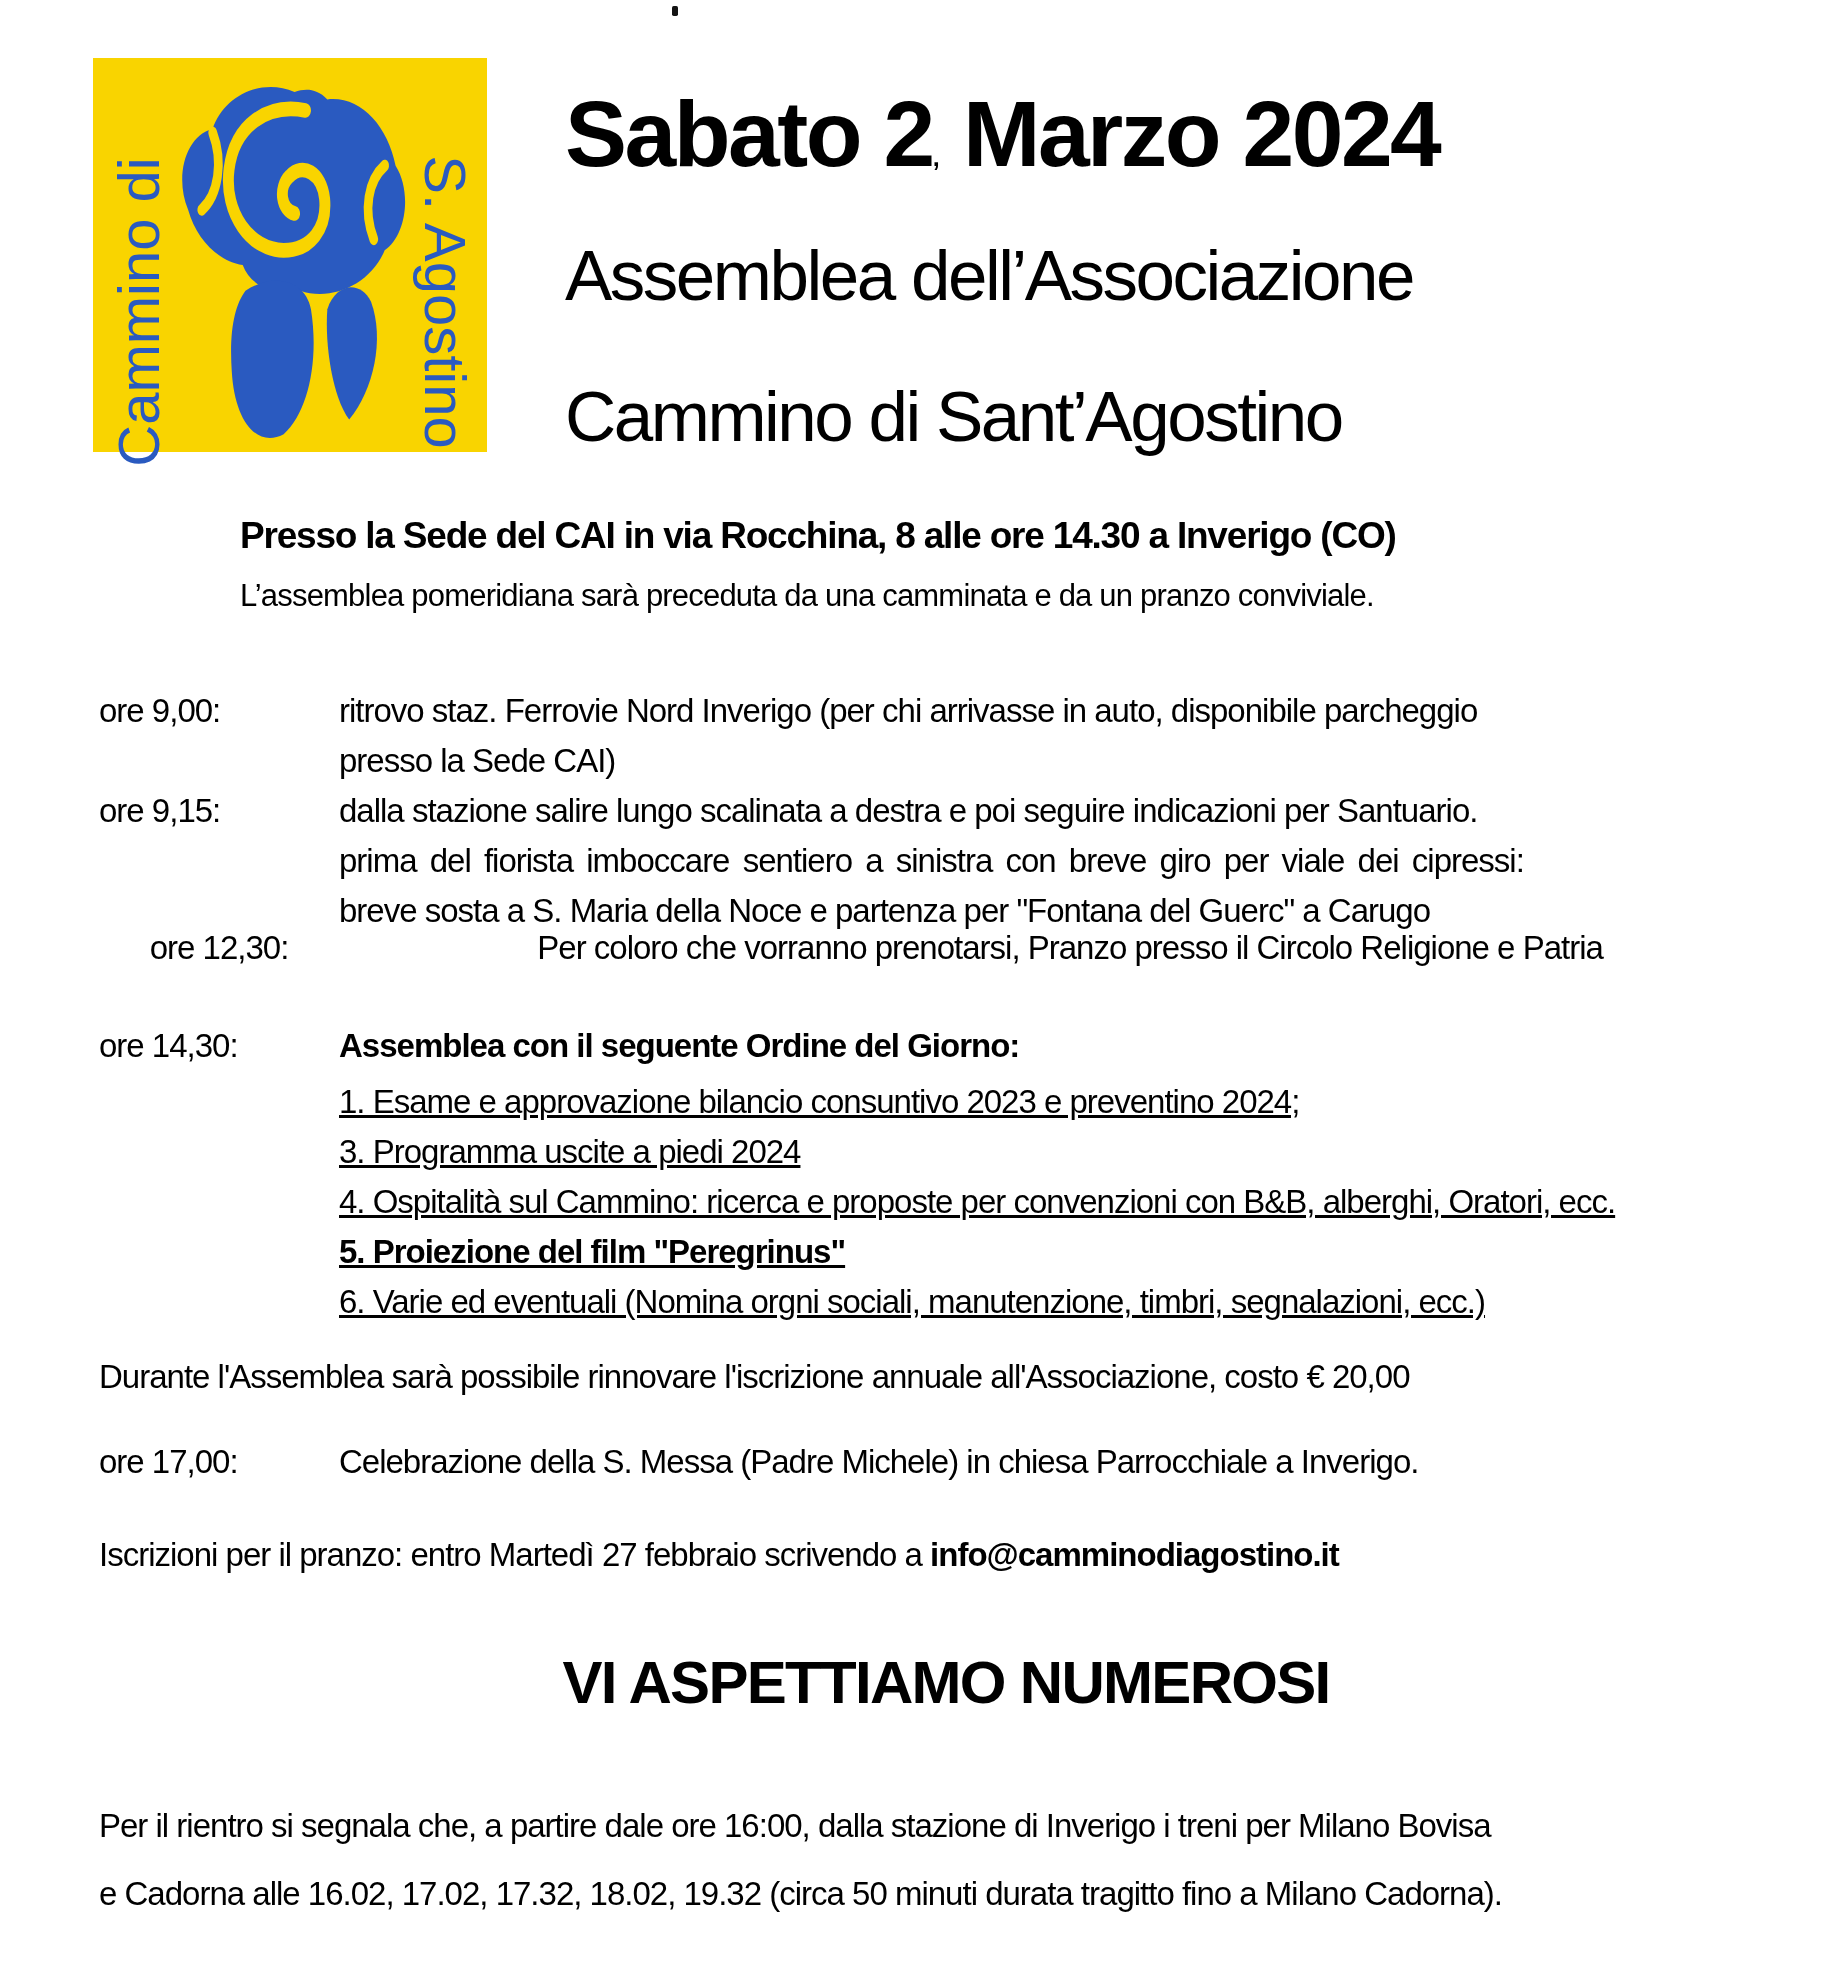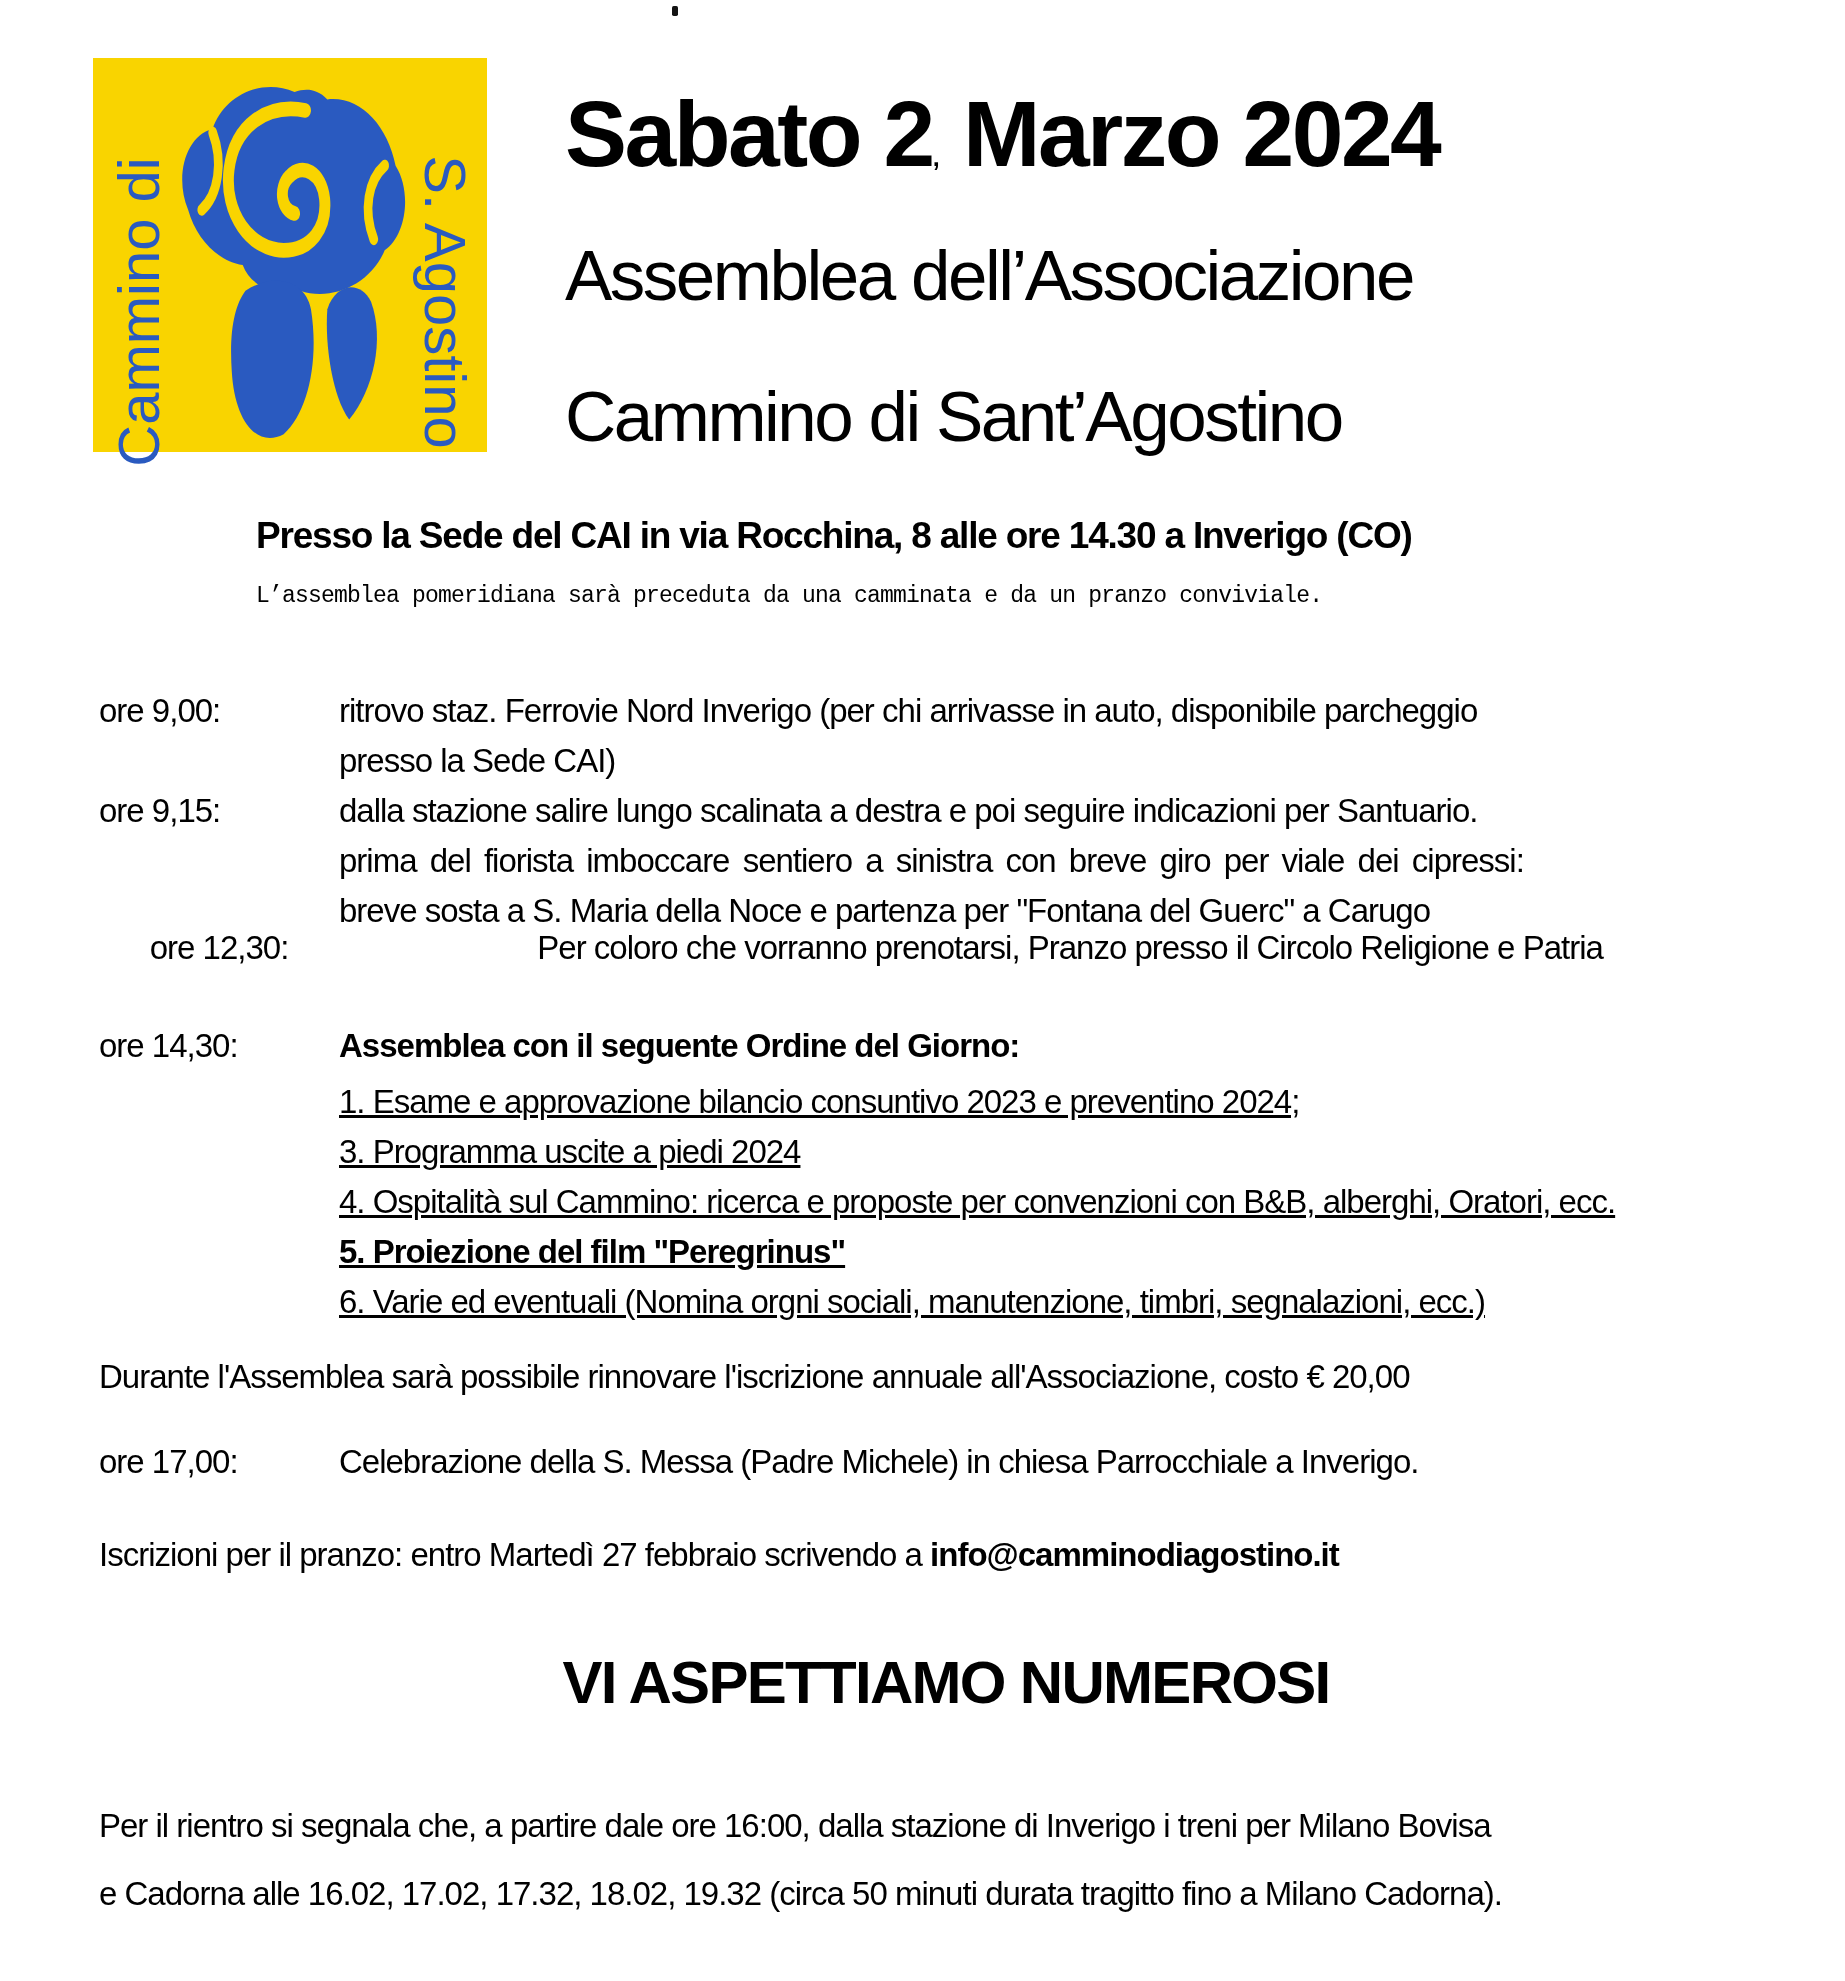--- a/index.html
+++ b/index.html
@@ -18,23 +18,23 @@
   .logo-text.lt-right{left:352px;top:244px;transform:translate(-50%,-50%) rotate(90deg);}
 
   
   .titles{position:absolute;left:565px;top:64px;}
   .title-line{height:141px;line-height:141px;white-space:nowrap;}
   .t1{font-size:93px;font-weight:bold;letter-spacing:-2.5px;}
   .t2,.t3{font-size:71px;letter-spacing:-2.5px;}
   .title-comma{font-size:25px;letter-spacing:0;}
 
   
-  .intro{position:absolute;left:256px;top:506px;}
+  .intro{position:absolute;left:240px;top:506px;}
   .intro-h{font-size:37px;font-weight:bold;letter-spacing:-1.2px;line-height:60px;white-space:nowrap;}
-  .intro-s{font-size:23px;letter-spacing:-0.8px;line-height:60px;white-space:nowrap;font-family:Liberation Mono, monospace;}
+  .intro-s{font-size:31px;letter-spacing:-0.8px;line-height:60px;white-space:nowrap;}
 
   
   .body{position:absolute;left:99px;top:686px;width:1694px;font-size:33px;letter-spacing:-1px;line-height:50px;}
   .row{display:flex;}
   .time{width:240px;flex:none;white-space:nowrap;}
   .rcontent{flex:1;}
   .line{white-space:nowrap;}
   .justify{word-spacing:5px;}
   .bold{font-weight:bold;}
   .row-1230{margin-top:-13.2px;text-align:center;}

